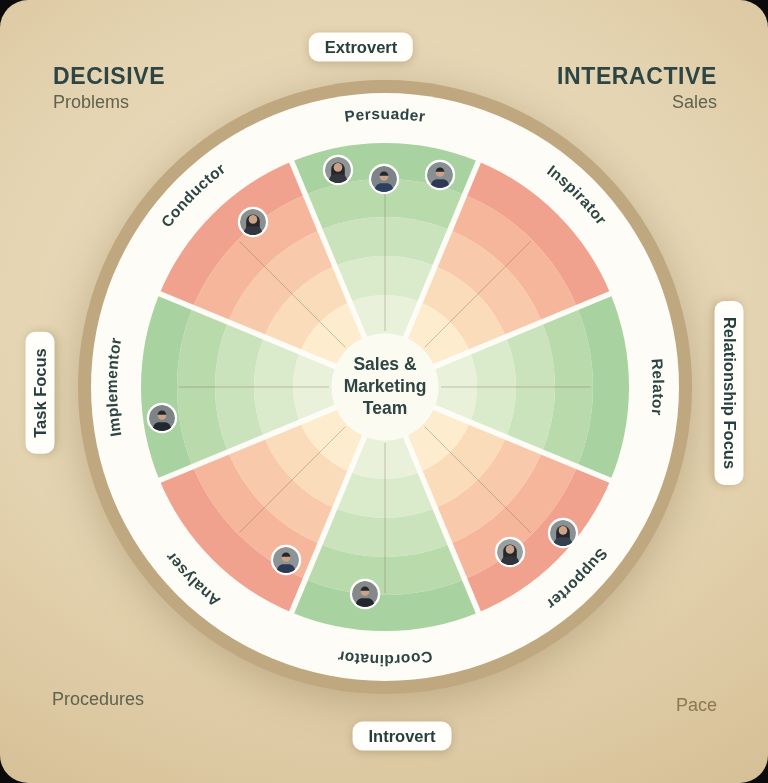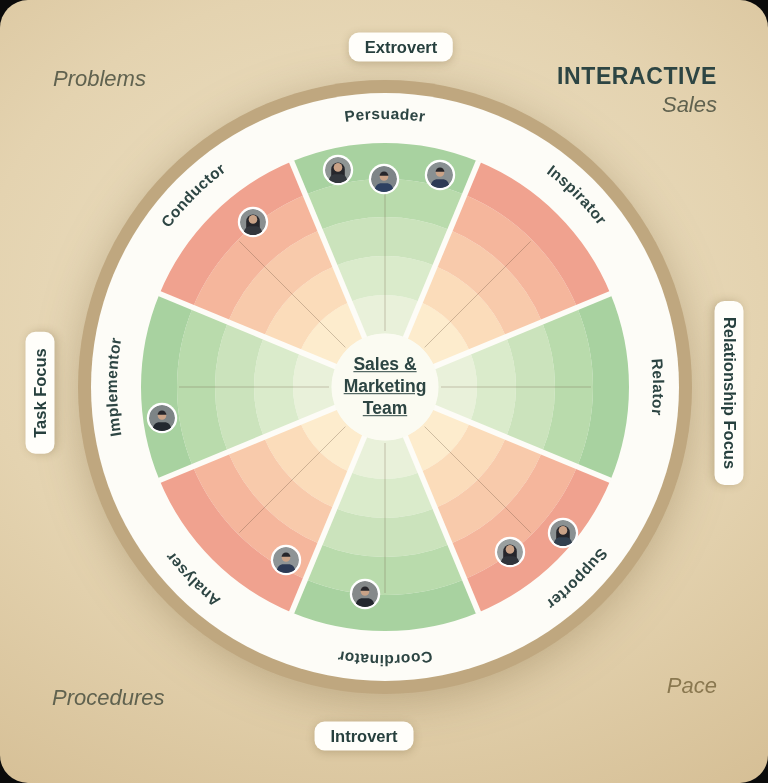--- a/index.html
+++ b/index.html
@@ -5,49 +5,50 @@
   html,body{margin:0;padding:0;background:#0b0b0b;}
   body{width:768px;height:783px;position:relative;font-family:"Liberation Sans",sans-serif;}
   .card{
     position:absolute;inset:0;border-radius:28px;overflow:hidden;
     background:radial-gradient(135% 110% at 48% 40%, #eee3c8 0%, #e4d3b0 38%, #d5be94 68%, #c3a87c 100%);
   }
   #wheel-svg{position:absolute;left:0;top:0;filter:drop-shadow(0 8px 22px rgba(110,85,45,0.32));}
   #wheel-svg text{font-family:"Liberation Sans",sans-serif;font-weight:600;}
   .corner{position:absolute;line-height:1.15;}
   .corner .title{font-size:23px;font-weight:700;color:#2d4543;letter-spacing:0.6px;}
-  .corner .sub{font-size:22px;color:#60624f;font-style:italic;}
+  .corner .sub{font-size:18px;color:#60624f;}
   .corner .sub.gold{color:#8a7850;}
   .corner.tl{left:53px;top:63px;text-align:left;}
   .corner.tr{right:51px;top:63px;text-align:right;margin-left:46px;}
   .corner.bl{left:52px;bottom:70px;text-align:left;}
-  .corner.br{right:51px;bottom:82px;text-align:right;}
+  .corner.br{right:51px;bottom:64px;text-align:right;}
   .corner .sub{margin-top:3px;}
   .corner.bl .sub,.corner.br .sub{margin-top:0;margin-bottom:3px;}
   .pill{
     position:absolute;background:#fffefa;border-radius:10px;padding:5px 16px;
     font-size:16.5px;font-weight:700;color:#27403e;white-space:nowrap;
     box-shadow:0 2px 8px rgba(110,90,50,0.30);
   }
-  .pill.top{left:401px;top:47px;transform:translate(-50%,-50%);}
-  .pill.bottom{left:364px;top:736px;transform:translate(-50%,-50%);}
+  .pill.top{left:361px;top:47px;transform:translate(-50%,-50%);}
+  .pill.bottom{left:402px;top:736px;transform:translate(-50%,-50%);}
   .pill.left{left:40px;top:393px;transform:translate(-50%,-50%) rotate(-90deg);}
   .pill.right{left:729px;top:393px;transform:translate(-50%,-50%) rotate(90deg);}
   .hub-label{
     position:absolute;left:385px;top:387px;transform:translate(-50%,-50%);
     width:120px;text-align:center;font-size:17.5px;font-weight:700;color:#2d4543;
-    line-height:1.25;white-space:pre-line;pointer-events:none;text-decoration:underline;
+    line-height:1.25;white-space:pre-line;pointer-events:none;
   }
 </style>
 </head>
 <body>
 
 <div class="card">
 
   <div class="corner tl">
+    <div class="title">DECISIVE</div>
     <div class="sub">Problems</div>
   </div>
 
   <div class="corner tr">
     <div class="title">INTERACTIVE</div>
     <div class="sub">Sales</div>
   </div>
 
   <div class="corner bl">
     <div class="sub">Procedures</div>

